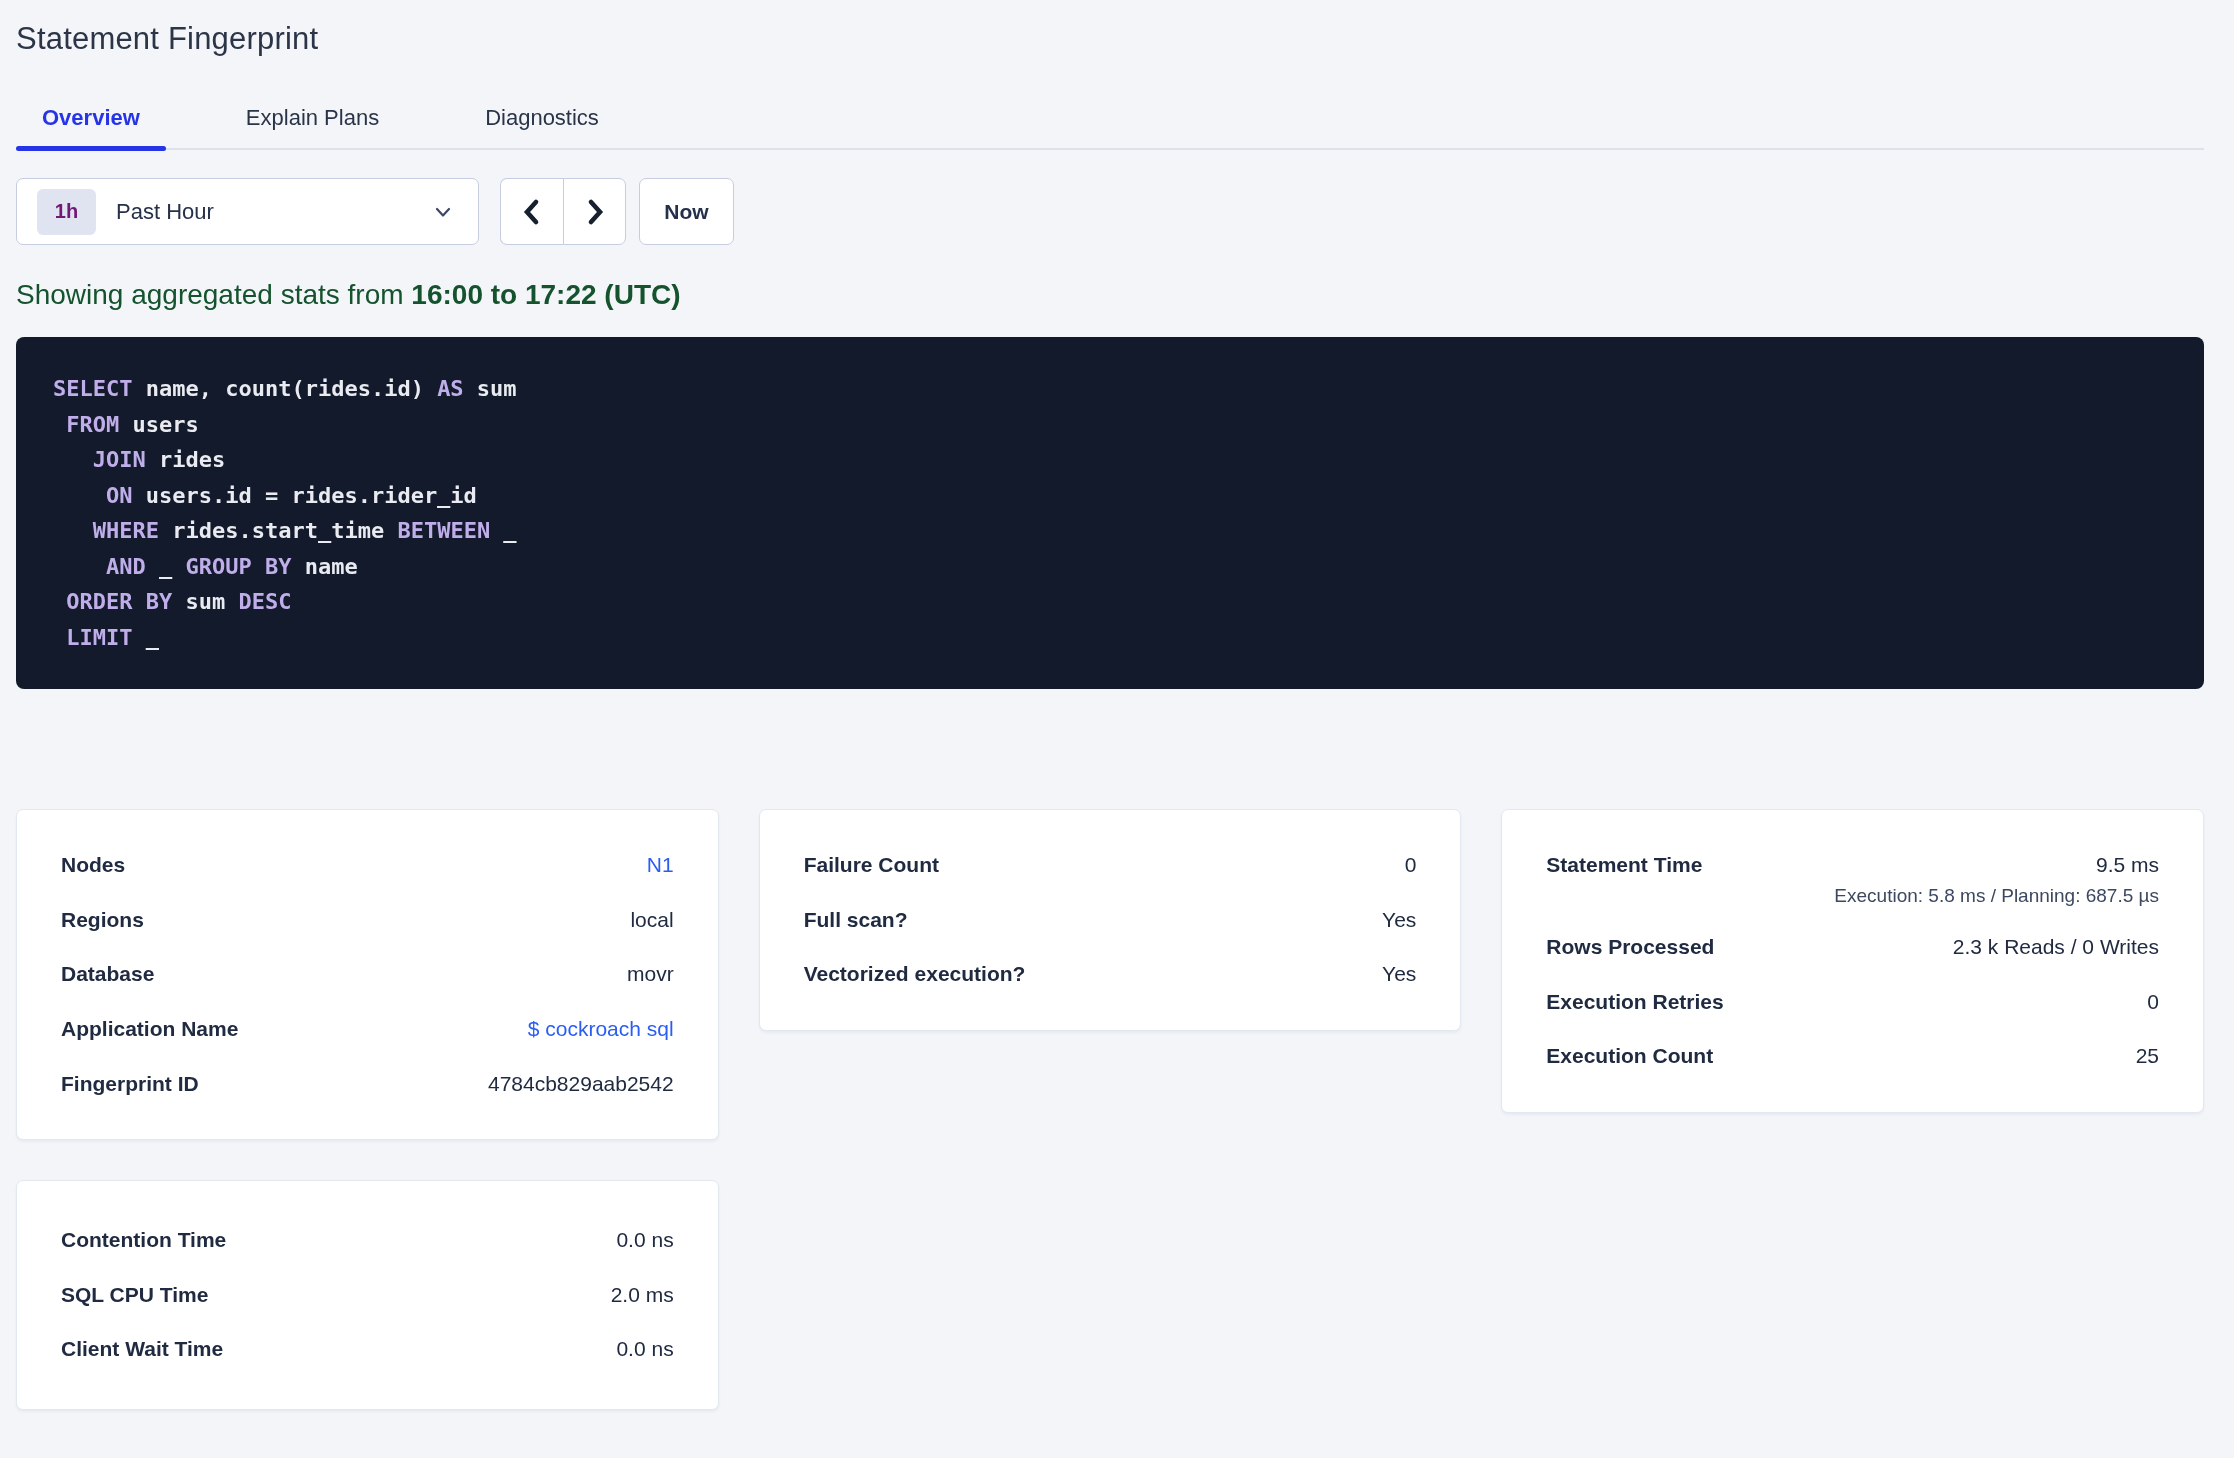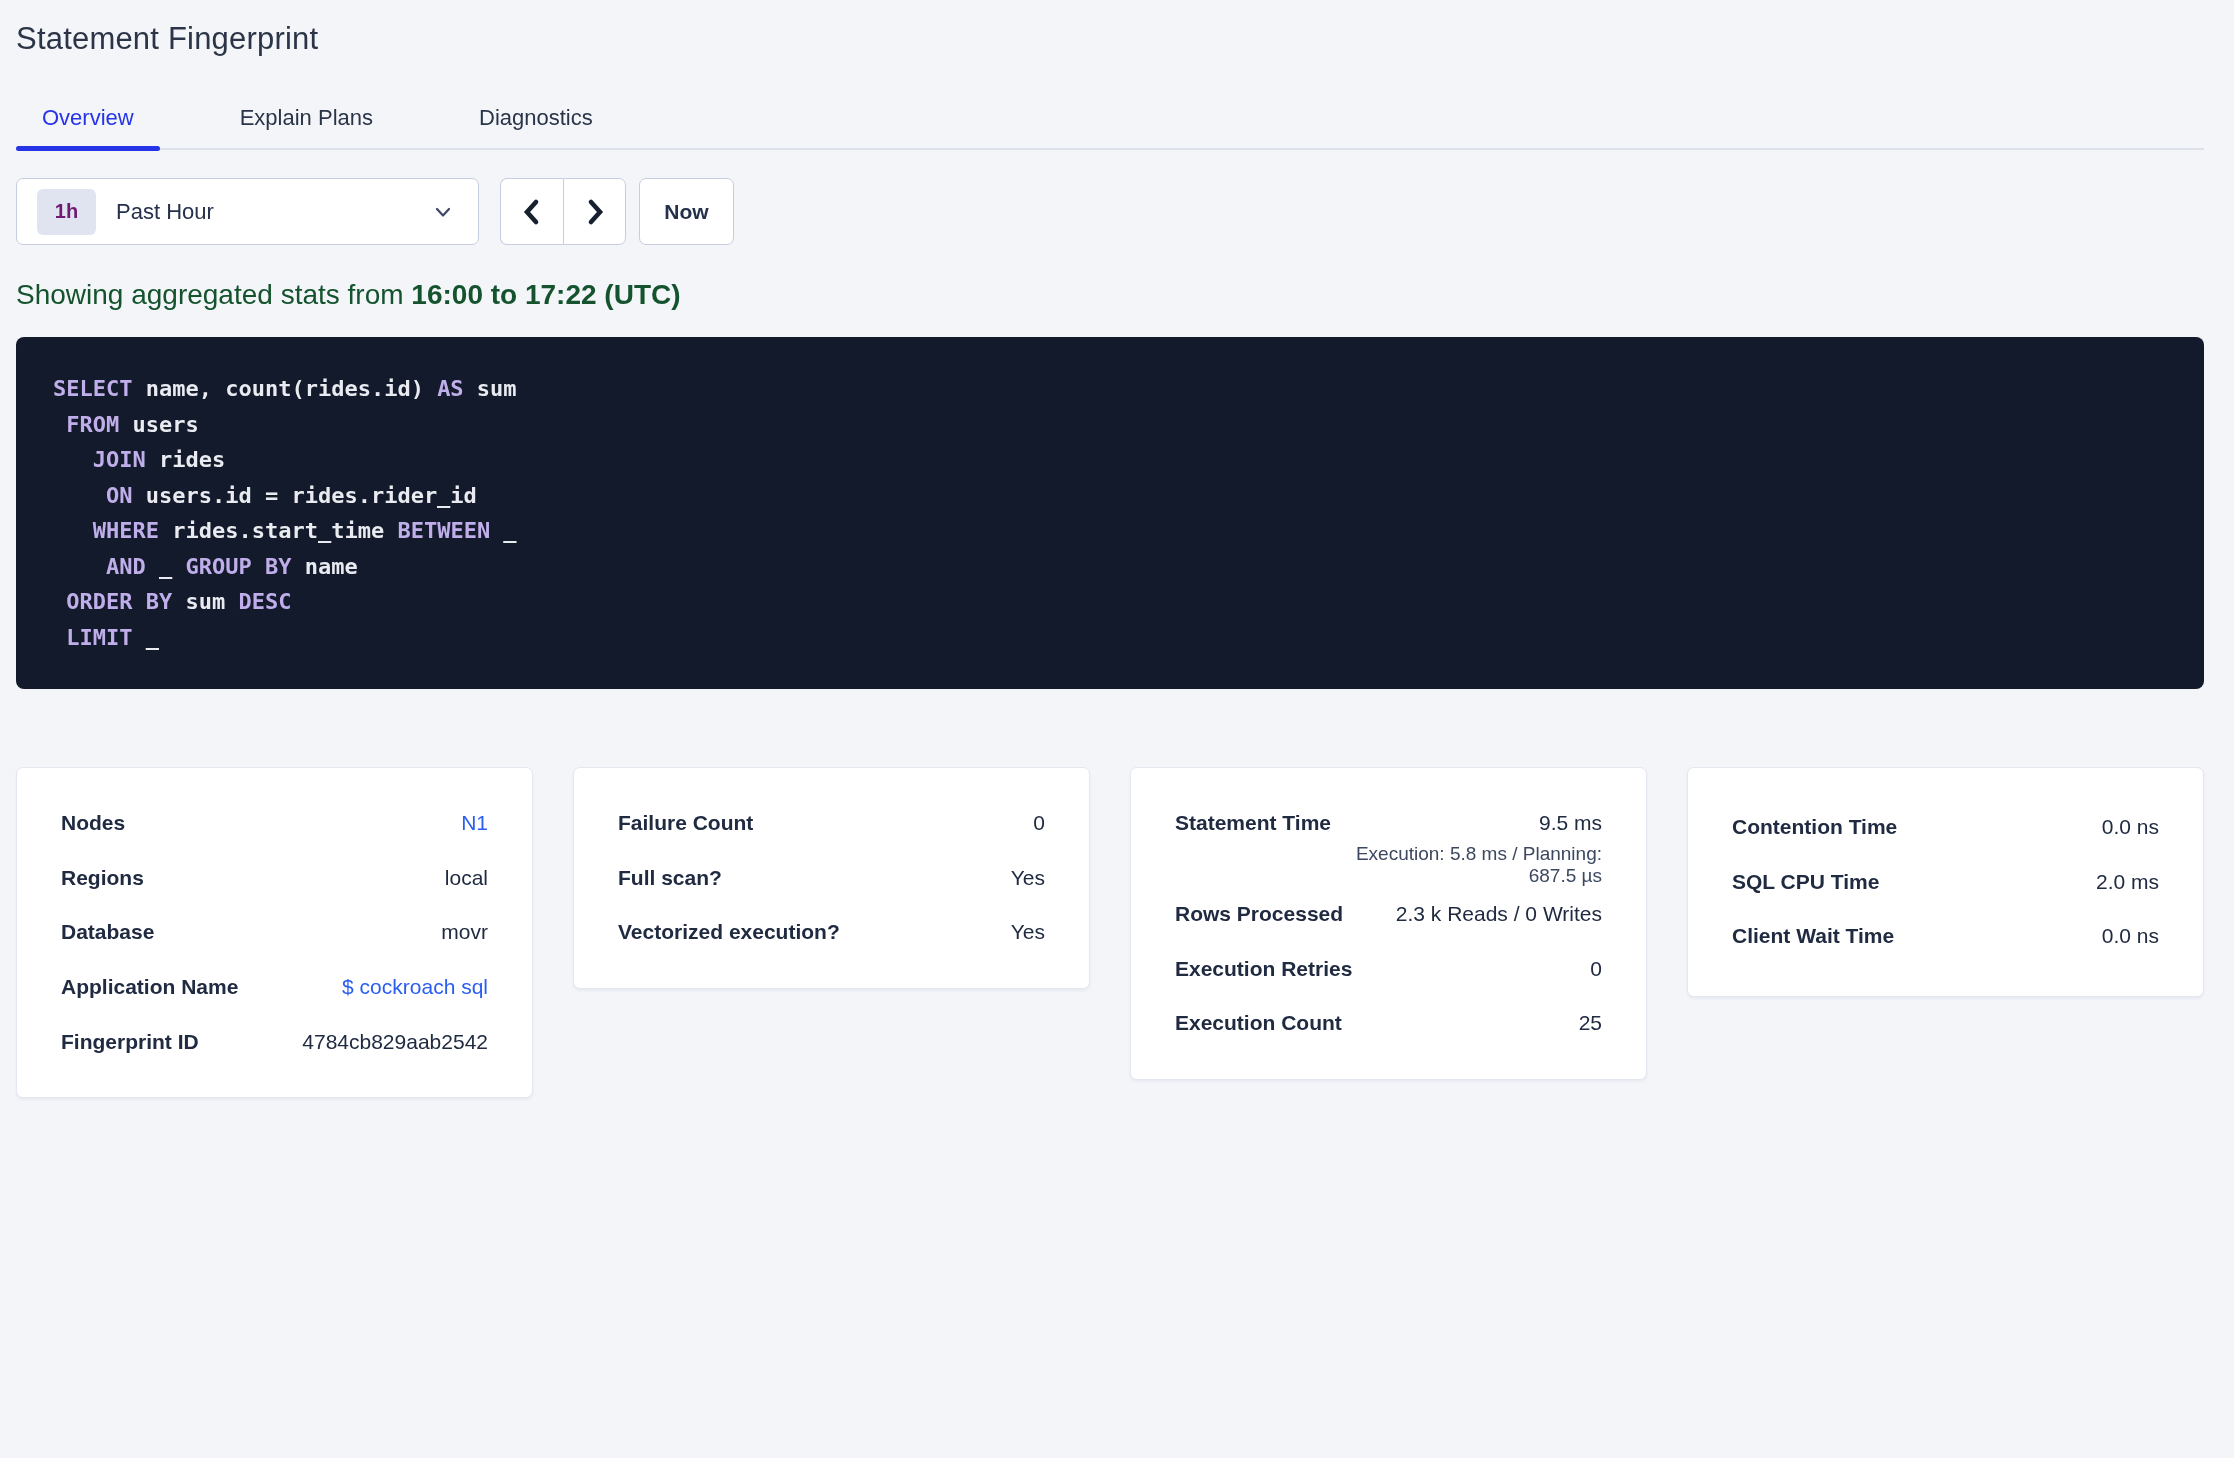--- a/index.html
+++ b/index.html
@@ -17,21 +17,21 @@
     background:var(--bg);
     font-family:"Liberation Sans",sans-serif;
     color:var(--text);
   }
   .page{padding:20px 30px 0 16px;}
 
   h1{margin:0;font-size:31px;line-height:38px;font-weight:400;color:#2c3547;letter-spacing:.2px;}
 
   .tabs{display:flex;margin-top:30px;border-bottom:2px solid var(--tabbar-border);}
   .tab{position:relative;padding:16px 26px 17px;font-size:22px;line-height:27px;color:#2a3448;cursor:pointer;margin-right:54px;}
-  .tab.active{color:var(--tab-active);}
+  .tab.active{color:var(--tab-active);font-weight:bold;}
   .tab.active::after{content:"";position:absolute;left:0;right:0;bottom:-3px;height:5px;border-radius:3px;background:var(--tab-active);}
 
   .controls{display:flex;margin-top:28px;height:67px;align-items:stretch;}
   .timepicker{width:463px;background:#fff;border:1px solid var(--ctrl-border);border-radius:7px;display:flex;align-items:center;padding:0 26px 0 20px;cursor:pointer;}
   .badge{width:59px;height:46px;background:var(--badge-bg);border-radius:6px;display:flex;align-items:center;justify-content:center;font-size:20px;font-weight:700;color:#701a75;}
   .tp-label{margin-left:20px;font-size:22px;color:#25304a;}
   .caret-down{margin-left:auto;width:18px;height:18px;}
   .arrow-group{display:flex;margin-left:21px;}
   .arrow-btn{width:63px;background:#fff;border:1px solid var(--ctrl-border);display:flex;align-items:center;justify-content:center;cursor:pointer;padding:0;}
   .arrow-btn.prev{border-radius:7px 0 0 7px;border-right:none;}
@@ -39,21 +39,21 @@
   .now-btn{margin-left:13px;width:95px;background:#fff;border:1px solid var(--ctrl-border);border-radius:7px;font-family:inherit;font-size:21px;font-weight:600;color:#25304a;cursor:pointer;}
 
   .note{margin:38px 0 0;font-size:28px;line-height:24px;color:#14532d;}
   .note b{font-weight:700;}
 
   .sqlbox{margin-top:30px;background:var(--code-bg);border-radius:8px;padding:34px 30px 34px 37px;
     font-family:"DejaVu Sans Mono",monospace;font-size:22px;line-height:35.5px;font-weight:700;
     color:var(--code-text);white-space:pre;}
   .kw{color:var(--code-kw);}
 
-  .grid{display:grid;grid-template-columns:1fr 1fr 1fr 1fr;column-gap:40px;row-gap:40px;margin-top:78px;align-items:start;}
+  .grid{display:grid;grid-template-columns:1fr 1fr 1fr;column-gap:40px;row-gap:40px;margin-top:120px;align-items:start;}
   .card{background:var(--card-bg);border:1px solid var(--card-border);border-radius:7px;
     padding:28px 44px;box-shadow:0 2px 3px rgba(25,40,80,.05);}
   .card.short{padding:32px 44px;}
   .crow{display:flex;justify-content:space-between;align-items:center;min-height:54.6px;font-size:21px;}
   .crow .lbl{font-weight:600;color:#202b42;white-space:nowrap;}
   .crow .val{color:#202b42;text-align:right;}
   .crow .val.link{color:var(--link);cursor:pointer;}
   .crow.has-sub{min-height:82px;align-items:flex-start;}
   .crow.has-sub .lbl,.crow.has-sub .val>div:first-child{padding-top:15px;}
   .sub{font-size:19px;color:var(--text-soft);margin-top:8px;font-weight:400;}

